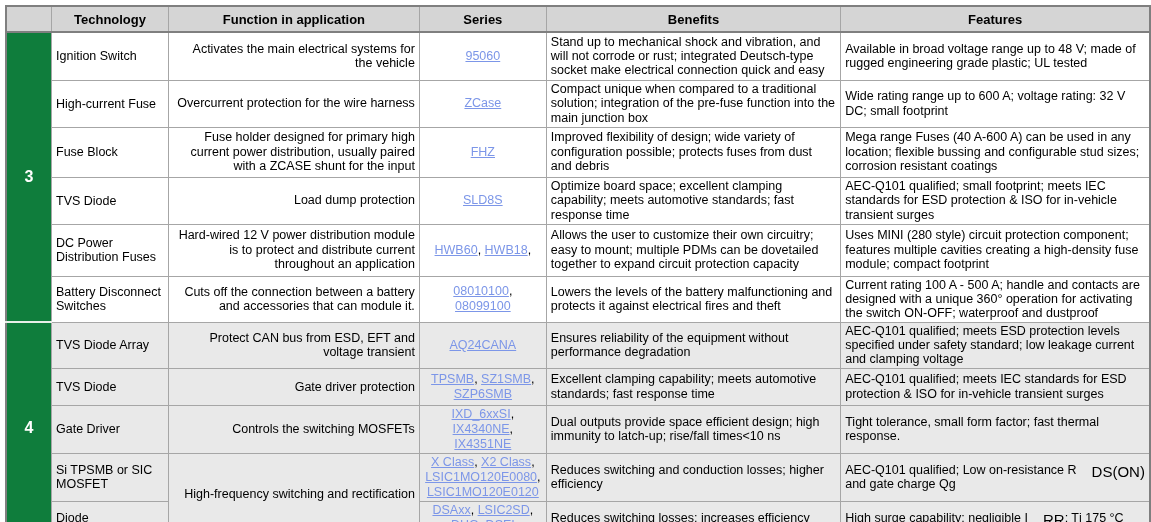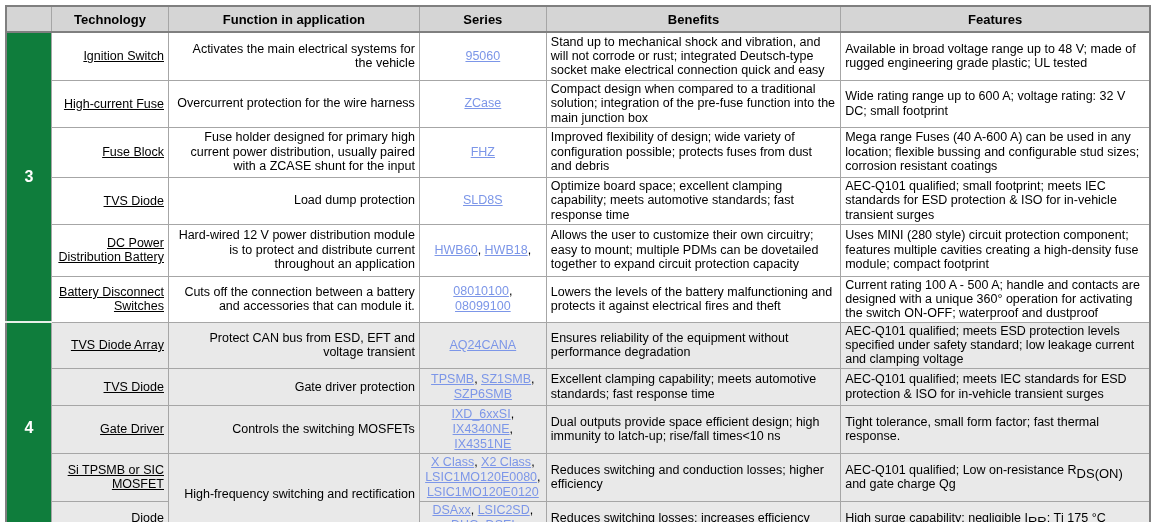--- a/index.html
+++ b/index.html
@@ -27,26 +27,26 @@
   }
   td.sec-num{
     background:var(--green,#0F7D3C);
     color:#ffffff;
     font-weight:bold;
     font-size:16px;
     text-align:center;
   }
   tr.alt td{background:var(--altbg,#E9E9E9);}
   tr.alt td.sec-num{background:var(--green,#0F7D3C);border-top:2px solid #e8efe8;}
-  td.tech{text-align:right;font-size:12.5px;text-decoration:underline;}
+  td.tech{text-align:left;font-size:12.5px;}
   td.func{text-align:right;font-size:12.5px;line-height:1.15;}
   td.series{text-align:center;font-size:12.5px;line-height:1.2;}
   td.ben,td.feat{text-align:left;font-size:12.5px;line-height:1.15;}
   a.series-link{color:var(--link,#7C96E8);text-decoration:underline;cursor:pointer;}
-  sub{font-size:13px;line-height:0;}
+  sub{font-size:15px;line-height:0;margin-left:15px;}
 </style>
 </head>
 <body>
 
 <div class="wrap">
 <table>
   <colgroup>
     <col style="width:37px">
         <col style="width:115px">
         <col style="width:252px">
@@ -71,39 +71,39 @@
       <td class="tech">Ignition Switch</td>
       <td class="func">Activates the main electrical systems for the vehicle</td>
       <td class="series"><a href="#" class="series-link">95060</a></td>
       <td class="ben">Stand up to mechanical shock and vibration, and will not corrode or rust; integrated Deutsch-type socket make electrical connection quick and easy</td>
       <td class="feat">Available in broad voltage range up to 48 V; made of rugged engineering grade plastic; UL tested</td>
     </tr>
     <tr style="height:47px">
       <td class="tech">High-current Fuse</td>
       <td class="func">Overcurrent protection for the wire harness</td>
       <td class="series"><a href="#" class="series-link">ZCase</a></td>
-      <td class="ben">Compact design when compared to a traditional solution; integration of the pre-fuse function into the main junction box</td>
+      <td class="ben">Compact unique when compared to a traditional solution; integration of the pre-fuse function into the main junction box</td>
       <td class="feat">Wide rating range up to 600 A; voltage rating: 32 V DC; small footprint</td>
     </tr>
     <tr style="height:50px">
       <td class="tech">Fuse Block</td>
       <td class="func">Fuse holder designed for primary high current power distribution,  usually paired with a ZCASE shunt for the input</td>
       <td class="series"><a href="#" class="series-link">FHZ</a></td>
       <td class="ben">Improved flexibility of design; wide variety of configuration possible; protects fuses from dust and debris</td>
       <td class="feat">Mega range Fuses (40 A-600 A) can be used in any location; flexible bussing and configurable stud sizes; corrosion resistant coatings</td>
     </tr>
     <tr style="height:47px">
       <td class="tech">TVS Diode</td>
       <td class="func">Load dump protection</td>
       <td class="series"><a href="#" class="series-link">SLD8S</a></td>
       <td class="ben">Optimize board space; excellent clamping capability; meets automotive standards; fast response time</td>
       <td class="feat">AEC-Q101 qualified; small footprint; meets IEC standards for ESD protection &amp; ISO for in-vehicle transient surges</td>
     </tr>
     <tr style="height:52px">
-      <td class="tech">DC Power Distribution Battery</td>
+      <td class="tech">DC Power Distribution Fuses</td>
       <td class="func">Hard-wired 12 V power distribution module  is to protect and distribute current throughout an application</td>
       <td class="series"><a href="#" class="series-link">HWB60</a>, <a href="#" class="series-link">HWB18</a>,</td>
       <td class="ben">Allows the user to customize their own circuitry; easy to mount; multiple PDMs can be dovetailed together to expand circuit protection capacity</td>
       <td class="feat">Uses MINI (280 style) circuit protection component; features multiple cavities creating a high-density fuse module; compact footprint</td>
     </tr>
     <tr style="height:46px">
       <td class="tech">Battery Disconnect Switches</td>
       <td class="func">Cuts off the connection between a battery and accessories that can module it.</td>
       <td class="series"><a href="#" class="series-link">08010100</a>, <a href="#" class="series-link">08099100</a></td>
       <td class="ben">Lowers the levels of the battery malfunctioning and protects it against electrical fires and theft</td>

